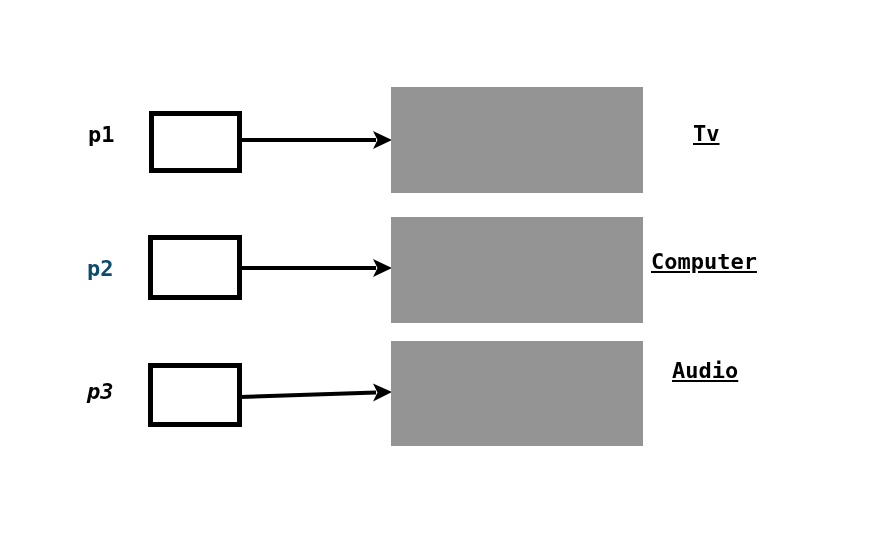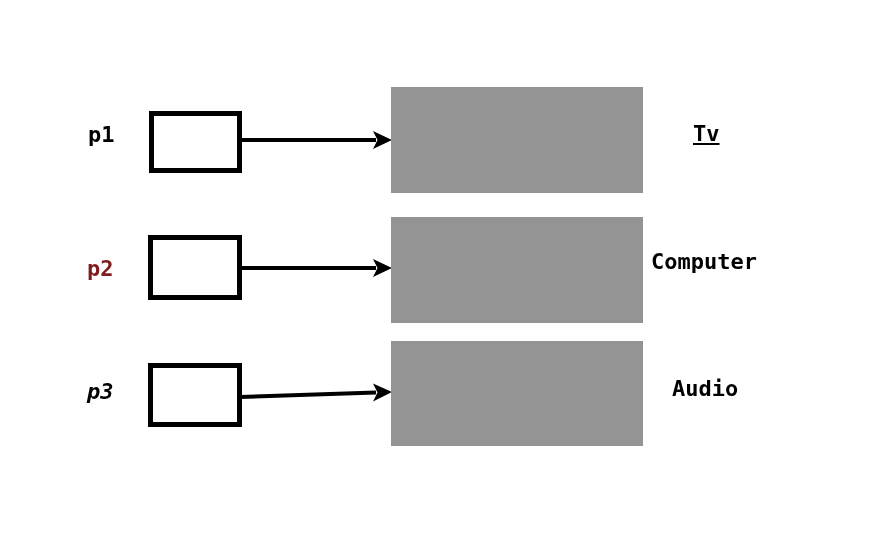--- a/index.html
+++ b/index.html
@@ -47,34 +47,34 @@
     <div class="pointer-box" style="left: 149px; top: 111px; width: 93px; height: 62px; border-color: rgb(0, 0, 0);"></div>
     <svg class="arrow-svg" style="left:242px; top:128px;" width="150" height="24" viewBox="0 0 150 24">
       <line x1="0" y1="12" x2="134" y2="12" stroke-width="4" stroke="#000000"></line>
       <polygon points="131,3 150,12 131,21 135.5,12" fill="#000000"></polygon>
     </svg>
     <div class="target-box" style="left: 391px; top: 87px; width: 252px; height: 106px; background-color: rgb(148, 148, 148);"></div>
     <span class="label" style="left: 693px; top: 123px; color: rgb(0, 0, 0); text-decoration: underline;">Tv</span>
   </div>
 
   <div>
-    <span class="label" style="left: 87px; top: 258px; color: #7f1d1d;">p2</span>
+    <span class="label" style="left: 87px; top: 258px; color: #0c4a6e;">p2</span>
     <div class="pointer-box" style="left: 148px; top: 235px; width: 94px; height: 65px; border-color: rgb(0, 0, 0);"></div>
     <svg class="arrow-svg" style="left:242px; top:256px;" width="150" height="24" viewBox="0 0 150 24">
       <line x1="0" y1="12" x2="134" y2="12" stroke-width="4" stroke="#000000"></line>
       <polygon points="131,3 150,12 131,21 135.5,12" fill="#000000"></polygon>
     </svg>
     <div class="target-box" style="left: 391px; top: 217px; width: 252px; height: 106px; background-color: rgb(148, 148, 148);"></div>
-    <span class="label" style="left: 651px; top: 251px; color: rgb(0, 0, 0);">Computer</span>
+    <span class="label" style="left: 651px; top: 251px; color: rgb(0, 0, 0); text-decoration: underline;">Computer</span>
   </div>
 
   <div>
     <span class="label" style="left: 87px; top: 381px; color: rgb(0, 0, 0); font-style: italic;">p3</span>
     <div class="pointer-box" style="left: 148px; top: 363px; width: 94px; height: 64px; border-color: rgb(0, 0, 0);"></div>
     <svg class="arrow-svg" style="left:240px; top:380px;" width="152" height="24" viewBox="0 0 152 24">
       <line x1="0" y1="17" x2="136" y2="12.5" stroke-width="4" stroke="#000000"></line>
       <polygon points="133,3.5 152,12 133,21.5 137.5,12.5" fill="#000000"></polygon>
     </svg>
     <div class="target-box" style="left: 391px; top: 341px; width: 252px; height: 105px; background-color: rgb(148, 148, 148);"></div>
-    <span class="label" style="left: 672px; top: 378px; color: rgb(0, 0, 0);">Audio</span>
+    <span class="label" style="left: 672px; top: 360px; color: rgb(0, 0, 0); text-decoration: underline;">Audio</span>
   </div>
 
 </div>
 
 </body></html>

